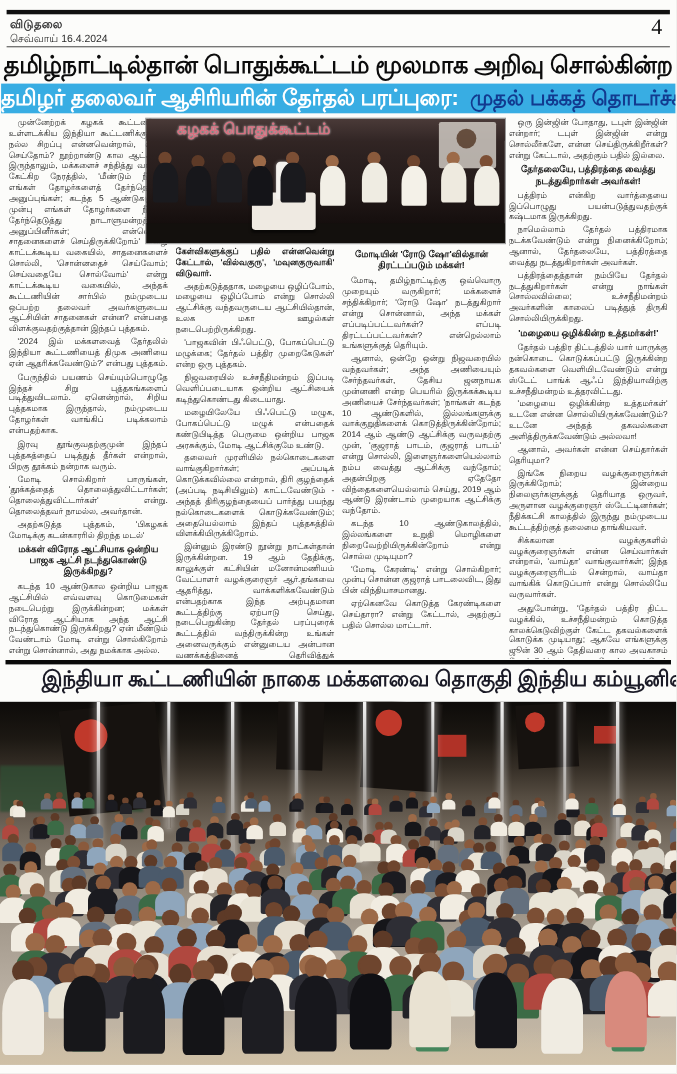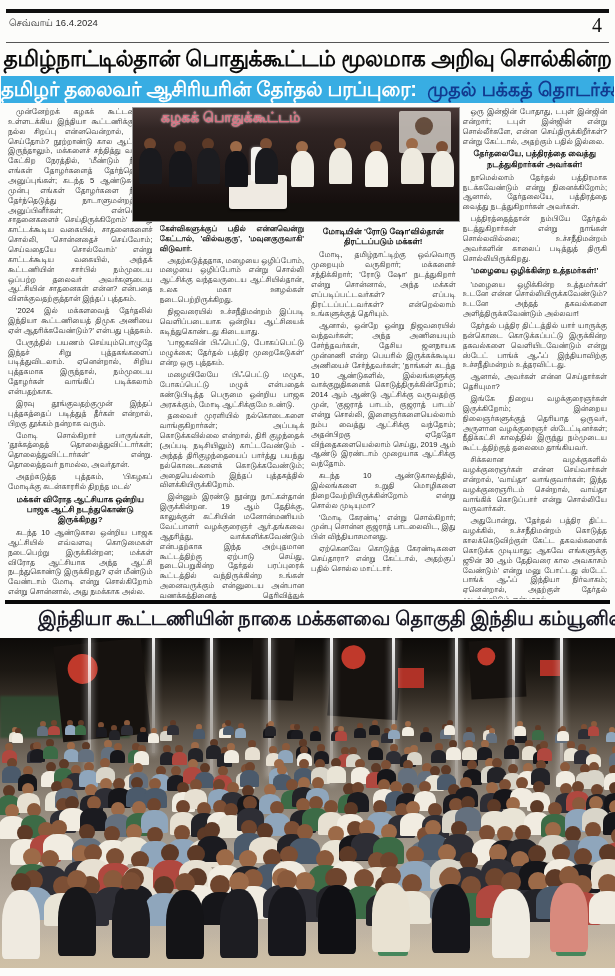--- a/index.html
+++ b/index.html
@@ -66,20 +66,21 @@
         background:linear-gradient(180deg,rgba(201,187,166,0),#cfc0a6);}
 </style>
 </head>
 <body>
 
 <div class="page">
 
   <div class="topbar"></div>
 
   <div class="masthead">
+    <div class="paper-name">விடுதலை</div>
     <div class="paper-date">செவ்வாய் 16.4.2024</div>
     <div class="page-num">4</div>
   </div>
 
   <div class="rule-thin"></div>
 
   <h1 class="headline">தமிழ்நாட்டில்தான் பொதுக்கூட்டம் மூலமாக அறிவு சொல்கின்ற ஒரே ஒரு அமைப்பு!</h1>
 
   <div class="banner">
     <span class="bt">தமிழர் தலைவர் ஆசிரியரின் தேர்தல் பரப்புரை:</span>
@@ -137,49 +138,50 @@
       <div class="tp-floor"></div>
       <div class="tp-table"></div>
       <div class="tp-trophy"></div>
     </div>
     <div class="col">
         <div class="para">முன்னேற்றக் கழகக் கூட்டணியை உள்ளடக்கிய இந்தியா கூட்டணிக்கு ஒரு நல்ல சிறப்பு என்னவென்றால், என்ன செய்தோம்? நூற்றாண்டு கால ஆட்சியில் இருந்தாலும், மக்களைச் சந்தித்து வாக்குக் கேட்கிற நேரத்தில், 'மீண்டும் நீங்கள் எங்கள் தோழர்களைத் தேர்ந்தெடுத்து அனுப்புங்கள்; கடந்த 5 ஆண்டுகளுக்கு முன்பு எங்கள் தோழர்களை நீங்கள் தேர்ந்தெடுத்து நாடாளுமன்றத்திற்கு அனுப்பினீர்கள்; என்னென்ன சாதனைகளைச் செய்திருக்கிறோம்' என்று காட்டக்கூடிய வகையில், சாதனைகளைச் சொல்லி, 'சொன்னதைச் செய்வோம்; செய்வதையே சொல்வோம்' என்று காட்டக்கூடிய வகையில், அந்தக் கூட்டணியின் சார்பில் நம்முடைய ஒப்பற்ற தலைவர் அவர்களுடைய ஆட்சியின் சாதனைகள் என்ன? என்பதை விளக்குவதற்குத்தான் இந்தப் புத்தகம்.</div>
         <div class="para">'2024 இல் மக்களவைத் தேர்தலில் இந்தியா கூட்டணியைத் திமுக அணியை ஏன் ஆதரிக்கவேண்டும்?' என்பது புத்தகம்.</div>
         <div class="para">பேருந்தில் பயணம் செய்யும்பொழுதே இந்தச் சிறு புத்தகங்களைப் படித்துவிடலாம். ஏனென்றால், சிறிய புத்தகமாக இருந்தால், நம்முடைய தோழர்கள் வாங்கிப் படிக்கலாம் என்பதற்காக.</div>
         <div class="para">இரவு தூங்குவதற்குமுன் இந்தப் புத்தகத்தைப் படித்துத் தீர்கள் என்றால், பிறகு தூக்கம் நன்றாக வரும்.</div>
         <div class="para">மோடி சொல்கிறார் பாருங்கள், 'தூக்கத்தைத் தொலைத்துவிட்டார்கள்; தொலைத்துவிட்டார்கள்' என்று. தொலைத்தவர் நாமல்ல, அவர்தான்.</div>
-        <div class="para">அதற்கடுத்த புத்தகம், 'பிகழகப் மோடிக்கு கடன்காரரில் திறந்த மடல்'</div>
+        <div class="para">அதற்கடுத்த புத்தகம், 'பிகழகக் மோடிக்கு கடன்காரரில் திறந்த மடல்'</div>
         <div class="subhead">மக்கள் விரோத ஆட்சியாக ஒன்றிய பாஜக ஆட்சி நடந்துகொண்டு இருக்கிறது?</div>
         <div class="para">கடந்த 10 ஆண்டுகால ஒன்றிய பாஜக ஆட்சியில் எவ்வளவு கொடுமைகள் நடைபெற்று இருக்கின்றன; மக்கள் விரோத ஆட்சியாக அந்த ஆட்சி நடந்துகொண்டு இருக்கிறது? ஏன் மீண்டும் வேண்டாம் மோடி என்று சொல்கிறோம் என்று சொன்னால், அது நமக்காக அல்ல.</div>
       </div>
     <div class="col photo-gap">
         <div class="caption">கேள்விகளுக்குப் பதில் என்னவென்று கேட்டால், 'வில்வகுரு', 'மவுனகுருவாகி' விடுவார்.</div>
         <div class="para">அதற்கடுத்ததாக, மழையை ஒழிப்போம், மழையை ஒழிப்போம் என்று சொல்லி ஆட்சிக்கு வந்தவருடைய ஆட்சியில்தான், உலக மகா ஊழல்கள் நடைபெற்றிருக்கிறது.</div>
+        <div class="para">'பாஜகவின் பிஃபெட்டு, போகப்பெட்டு மழுக்கை; தேர்தல் பத்திர முறைகேடுகள்' என்ற ஒரு புத்தகம்.</div>
         <div class="para">நிஜவரையில் உச்சநீதிமன்றம் இப்படி வெளிப்படையாக ஒன்றிய ஆட்சியைக் கடிந்துகொண்டது கிடையாது.</div>
-        <div class="para">'பாஜகவின் பிஃபெட்டு, போகப்பெட்டு மழுக்கை; தேர்தல் பத்திர முறைகேடுகள்' என்ற ஒரு புத்தகம்.</div>
         <div class="para">மழையிலேயே பிஃபெட்டு மழுக, போகப்பெட்டு மழுக் என்பதைக் கண்டுபிடித்த பெருமை ஒன்றிய பாஜக அரசுக்கும், மோடி ஆட்சிக்குமே உண்டு.</div>
         <div class="para">தலைவர் முரளியில் நல்கொடைகளை வாங்குகிறார்கள்; அப்படிக் கொடுக்கவில்லை என்றால், திரி குழந்தைக் (அப்படி நடிசியிலும்) காட்டவேண்டும் - அந்தத் திரிகுழந்தையைப் பார்த்து பயந்து நல்கொடைகளைக் கொடுக்கவேண்டும்; அதையெல்லாம் இந்தப் புத்தகத்தில் விளக்கியிருக்கிறோம்.</div>
         <div class="para">இன்னும் இரண்டு நூன்று நாட்கள்தான் இருக்கின்றன. 19 ஆம் தேதிக்கு, காலுக்குள் கட்சியின் மனோன்மணியம் வேட்பாளர் வழக்குரைஞர் ஆர்.தங்கவை ஆதரித்து, வாக்களிக்கவேண்டும் என்பதற்காக இந்த அற்புதமான கூட்டத்திற்கு ஏற்பாடு செய்து, நடைபெறுகின்ற தேர்தல் பரப்புரைக் கூட்டத்தில் வந்திருக்கின்ற உங்கள் அனைவருக்கும் என்னுடைய அன்பான வணக்கத்தினைத் தெரிவித்துக் கொள்கிறேன்.</div>
       </div>
     <div class="col photo-gap">
         <div class="subhead">மோடியின் 'ரோடு ஷோ'வில்தான் திரட்டப்படும் மக்கள்!</div>
         <div class="para">மோடி, தமிழ்நாட்டிற்கு ஒவ்வொரு முறையும் வருகிறார்; மக்களைச் சந்திக்கிறார்; 'ரோடு ஷோ' நடத்துகிறார் என்று சொன்னால், அந்த மக்கள் எப்படிப்பட்டவர்கள்? எப்படி திரட்டப்பட்டவர்கள்? என்றெல்லாம் உங்களுக்குத் தெரியும்.</div>
         <div class="para">ஆனால், ஒன்றே ஒன்று நிஜவரையில் வந்தவர்கள்; அந்த அணியையும் சேர்ந்தவர்கள், தேசிய ஜனநாயக முன்னணி என்ற பெயரில் இருக்கக்கூடிய அணியைச் சேர்ந்தவர்கள்; 'நாங்கள் கடந்த 10 ஆண்டுகளில், இல்லங்களுக்கு வாக்குறுதிகளைக் கொடுத்திருக்கின்றோம்; 2014 ஆம் ஆண்டு ஆட்சிக்கு வருவதற்கு முன், 'குஜராத் பாடம், குஜராத் பாடம்' என்று சொல்லி, இளைஞர்களையெல்லாம் நம்ப வைத்து ஆட்சிக்கு வந்தோம்; அதன்பிறகு ஏதேதோ விந்தைகளையெல்லாம் செய்து, 2019 ஆம் ஆண்டு இரண்டாம் முறையாக ஆட்சிக்கு வந்தோம்.</div>
         <div class="para">கடந்த 10 ஆண்டுகாலத்தில், இல்லங்களை உறுதி மொழிகளை நிறைவேற்றியிருக்கின்றோம் என்று சொல்ல முடியுமா?</div>
         <div class="para">'மோடி கேரண்டி' என்று சொல்கிறார்; முன்பு சொன்ன குஜராத் பாடலைவிட, இது பின் விந்தியாசமானது.</div>
         <div class="para">ஏற்கெனவே கொடுத்த கேரண்டிகளை செய்தாரா? என்று கேட்டால், அதற்குப் பதில் சொல்ல மாட்டார்.</div>
       </div>
     <div class="col">
         <div class="para">ஒரு இன்ஜின் போதாது, டபுள் இன்ஜின் என்றார்; டபுள் இன்ஜின் என்று சொல்லீர்களே, என்ன செய்திருக்கிறீர்கள்? என்று கேட்டால், அதற்கும் பதில் இல்லை.</div>
         <div class="subhead">தேர்தலையே, பத்திரத்தை வைத்து நடத்துகிறார்கள் அவர்கள்!</div>
+        <div class="para">பத்திரம் என்கிற வார்த்தையை இப்பொழுது பயன்படுத்துவதற்குக் கஷ்டமாக இருக்கிறது.</div>
         <div class="para">நாமெல்லாம் தேர்தல் பத்திரமாக நடக்கவேண்டும் என்று நினைக்கிறோம்; ஆனால், தேர்தலையே, பத்திரத்தை வைத்து நடத்துகிறார்கள் அவர்கள்.</div>
         <div class="para">பத்திரத்தைத்தான் நம்பியே தேர்தல் நடத்துகிறார்கள் என்று நாங்கள் சொல்லவில்லை; உச்சநீதிமன்றம் அவர்களின் காலைப் படித்துத் திருகி சொல்லியிருக்கிறது.</div>
         <div class="subhead">'மழையை ஒழிக்கின்ற உத்தமர்கள்!'</div>
+        <div class="para">தேர்தல் பத்திர திட்டத்தில் யார் யாருக்கு நன்கொடை கொடுக்கப்பட்டு இருக்கின்ற தகவல்களை வெளியிடவேண்டும் என்று ஸ்டேட் பாங்க் ஆஃப் இந்தியாவிற்கு உச்சநீதிமன்றம் உத்தரவிட்டது.</div>
         <div class="para">'மழையை ஒழிக்கின்ற உத்தமர்கள்' உடனே என்ன சொல்லியிருக்கவேண்டும்? உடனே அந்தத் தகவல்களை அளித்திருக்கவேண்டும் அல்லவா!</div>
-        <div class="para">தேர்தல் பத்திர திட்டத்தில் யார் யாருக்கு நன்கொடை கொடுக்கப்பட்டு இருக்கின்ற தகவல்களை வெளியிடவேண்டும் என்று ஸ்டேட் பாங்க் ஆஃப் இந்தியாவிற்கு உச்சநீதிமன்றம் உத்தரவிட்டது.</div>
         <div class="para">ஆனால், அவர்கள் என்ன செய்தார்கள் தெரியுமா?</div>
         <div class="para">இங்கே நிறைய வழக்குரைஞர்கள் இருக்கிறோம்; இன்றைய நிலைஞர்களுக்குத் தெரியாத ஒருவர், அருளான வழக்குரைஞர் ஸ்டேட்டினர்கள்; நீதிக்கட்சி காலத்தில் இருந்து நம்முடைய கூட்டத்திற்குத் தலைமை தாங்கியவர்.</div>
         <div class="para">சிக்கலான வழக்குகளில் வழக்குரைஞர்கள் என்ன செய்வார்கள் என்றால், 'வாய்தா' வாங்குவார்கள்; இந்த வழக்குரைஞரிடம் சென்றால், வாய்தா வாங்கிக் கொடுப்பார் என்று சொல்லியே வருவார்கள்.</div>
         <div class="para">அதுபோன்று, 'தேர்தல் பத்திர திட்ட வழக்கில், உச்சநீதிமன்றம் கொடுத்த காலக்கெடுவிற்குள் கேட்ட தகவல்களைக் கொடுக்க முடியாது; ஆகவே எங்களுக்கு ஜூன் 30 ஆம் தேதிவரை கால அவகாசம் வேண்டும்' என்று மனு போட்டது ஸ்டேட் பாங்க் ஆஃப் இந்தியா நிர்வாகம்; ஏனென்றால், அதற்குள் தேர்தல் முடிந்துவிடும் என்பதால்.</div>
       </div>
   </div>
 
   <div class="rule2"></div>
 
   <div class="bottom-headline">இந்தியா கூட்டணியின் நாகை மக்களவை தொகுதி இந்திய கம்யூனிஸ்ட் கட்சி வேட்பாளர் வை.செல்வராஜ் ஆ</div>

